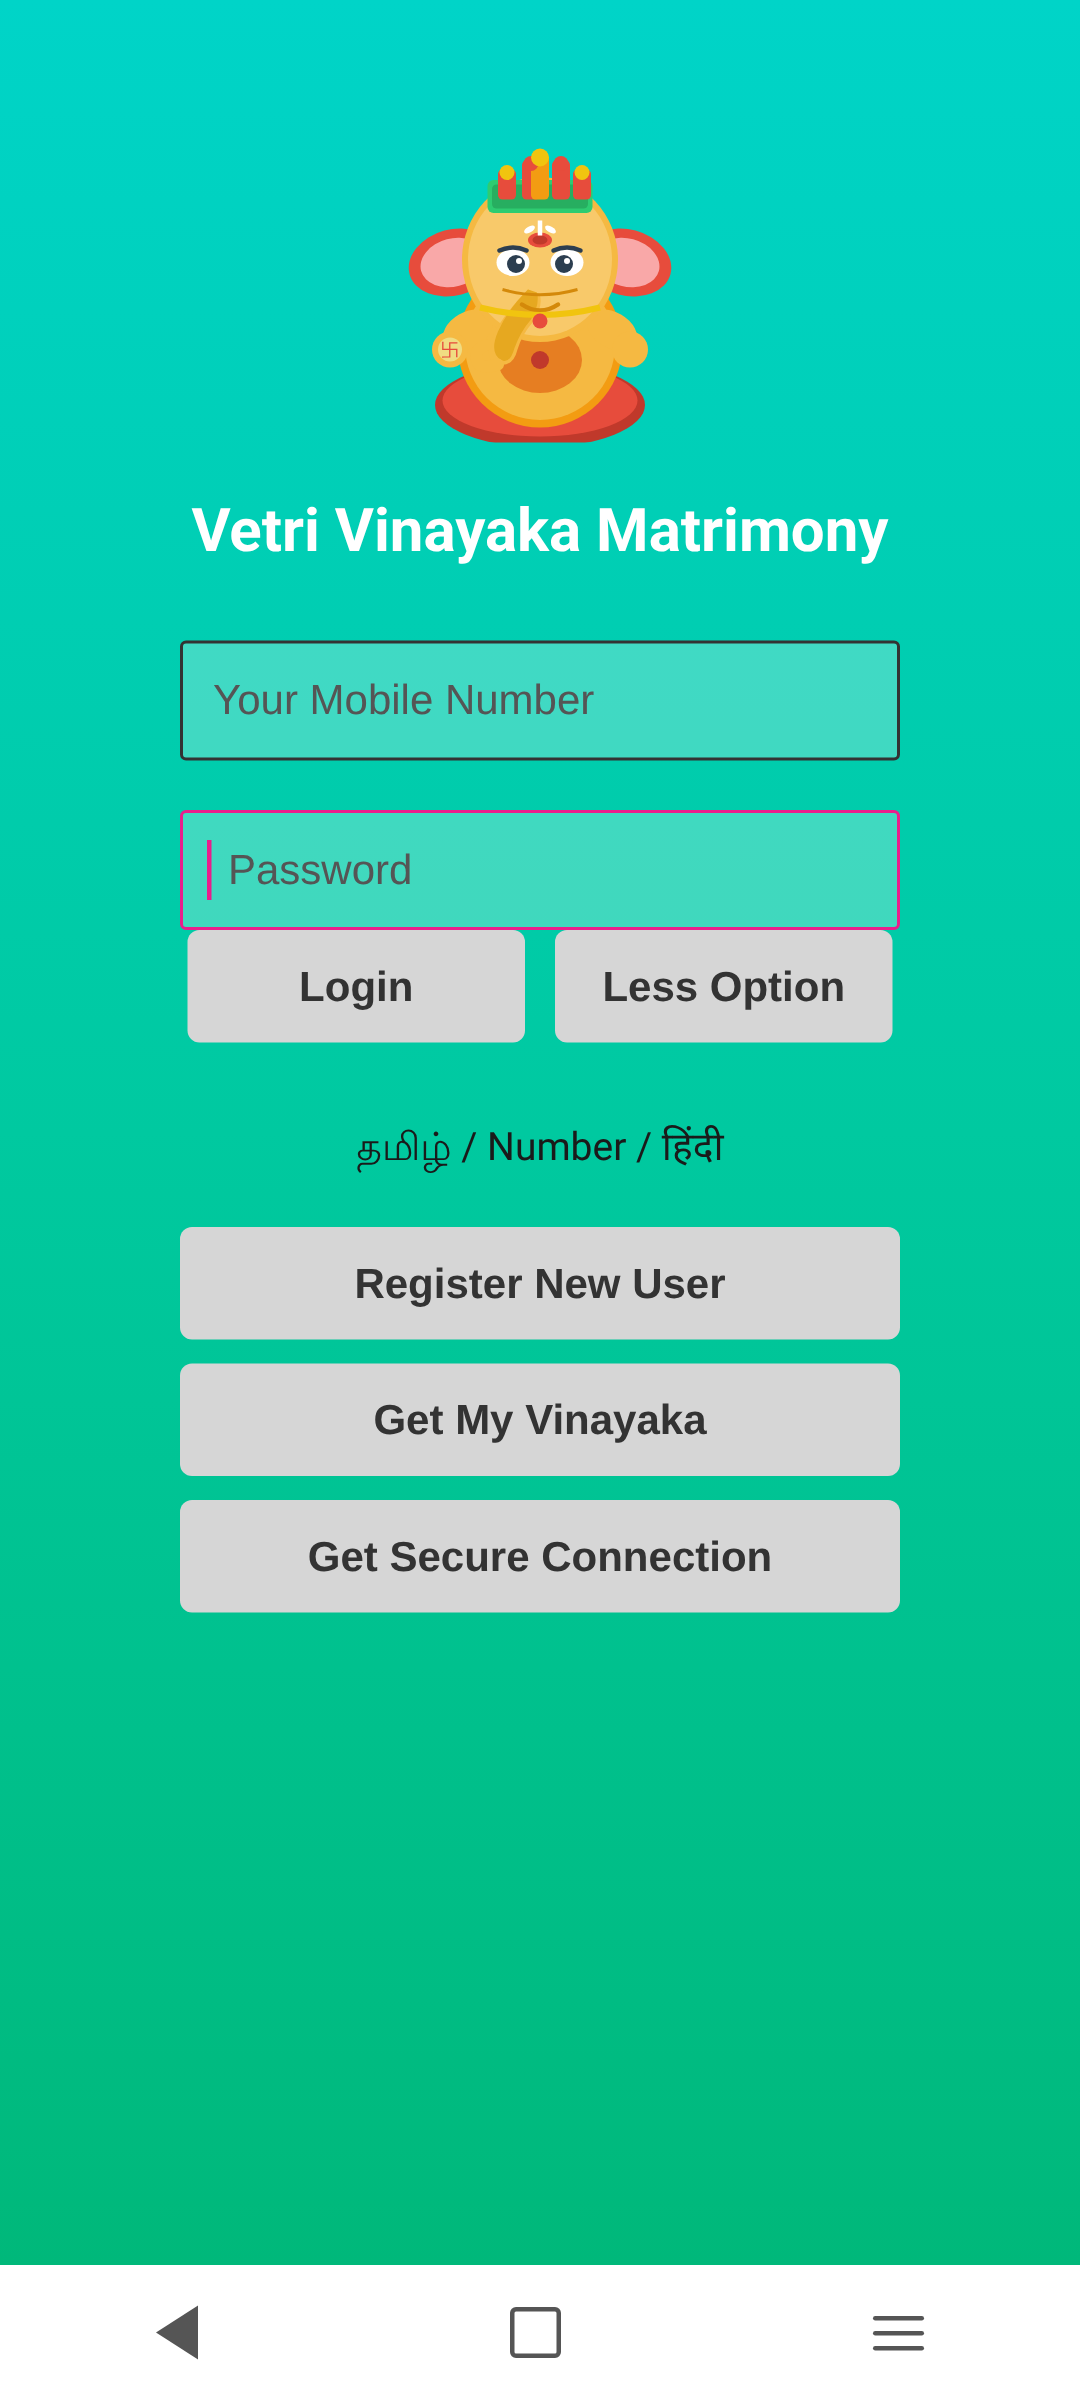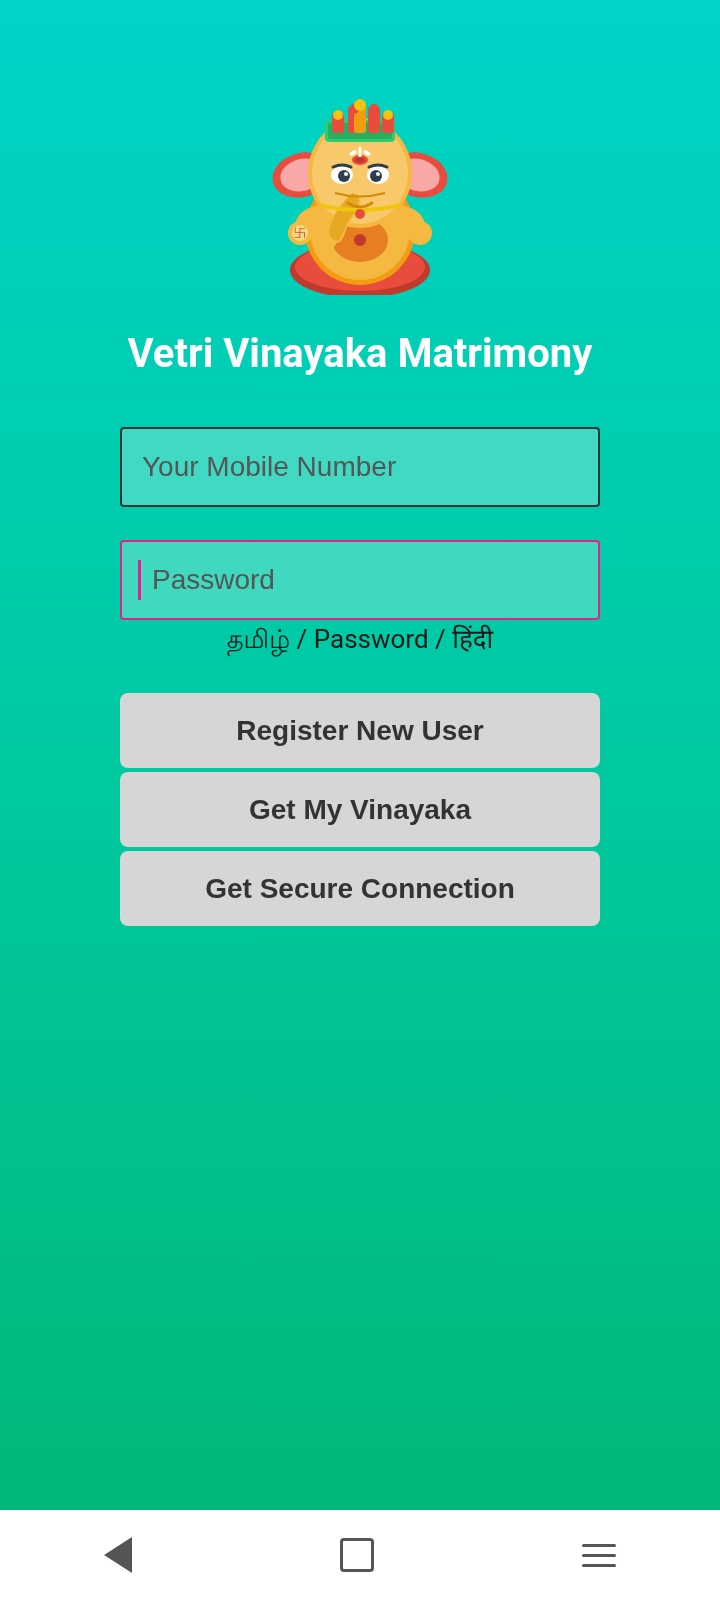--- a/index.html
+++ b/index.html
@@ -121,21 +121,21 @@
     .btn-wide {
       width: 480px;
       height: 75px;
       background: #d6d6d6;
       border: none;
       border-radius: 8px;
       font-size: 28px;
       font-weight: bold;
       color: #333;
       cursor: pointer;
-      margin-bottom: 4px;
+      margin-bottom: 16px;
     }
 
     .nav-bar {
       width: 720px;
       height: 90px;
       background: white;
       display: flex;
       align-items: center;
       justify-content: space-around;
       flex-shrink: 0;
@@ -268,22 +268,26 @@
 
   <h1 class="app-title">Vetri Vinayaka Matrimony</h1>
 
   <input type="tel" class="input-field" placeholder="Your Mobile Number" style="">
 
   <div class="password-wrapper">
     <div class="cursor-bar"></div>
     <input type="password" class="input-field" style="padding-left: 30px;" placeholder="Password">
   </div>
 
-
-  <div class="language-selector">தமிழ் / Password / हिंदी</div>
+  <div class="buttons-row">
+    <button class="btn-primary">Login</button>
+    <button class="btn-primary">Less Option</button>
+  </div>
+
+  <div class="language-selector">தமிழ் / Number / हिंदी</div>
 
   <button class="btn-wide">Register New User</button>
 
   <button class="btn-wide">Get My Vinayaka</button>
 
   <button class="btn-wide">Get Secure Connection</button>
 
 </div>
 
 <div class="nav-bar">

